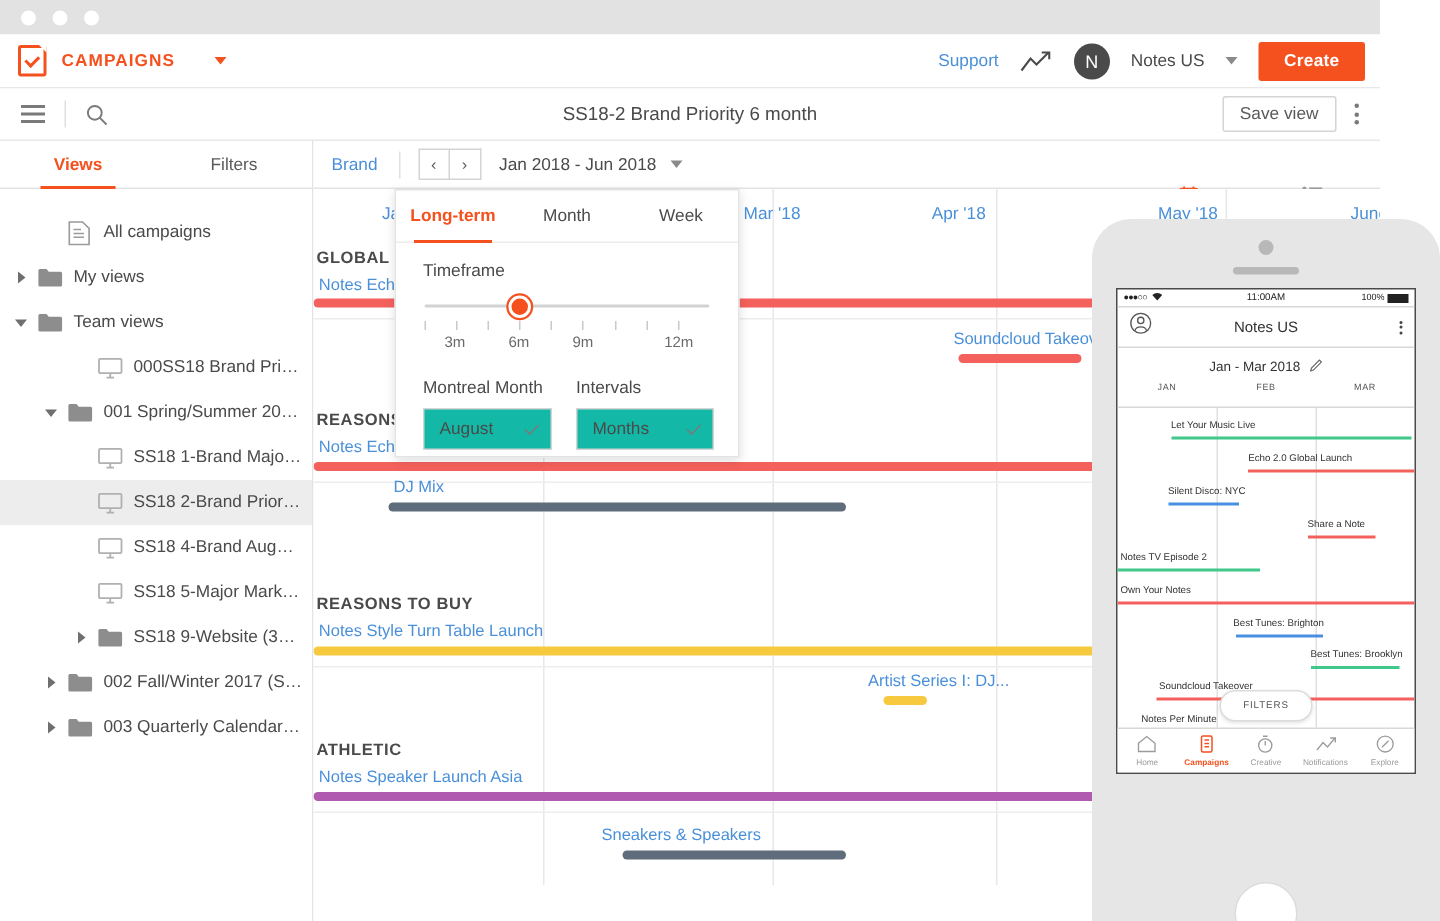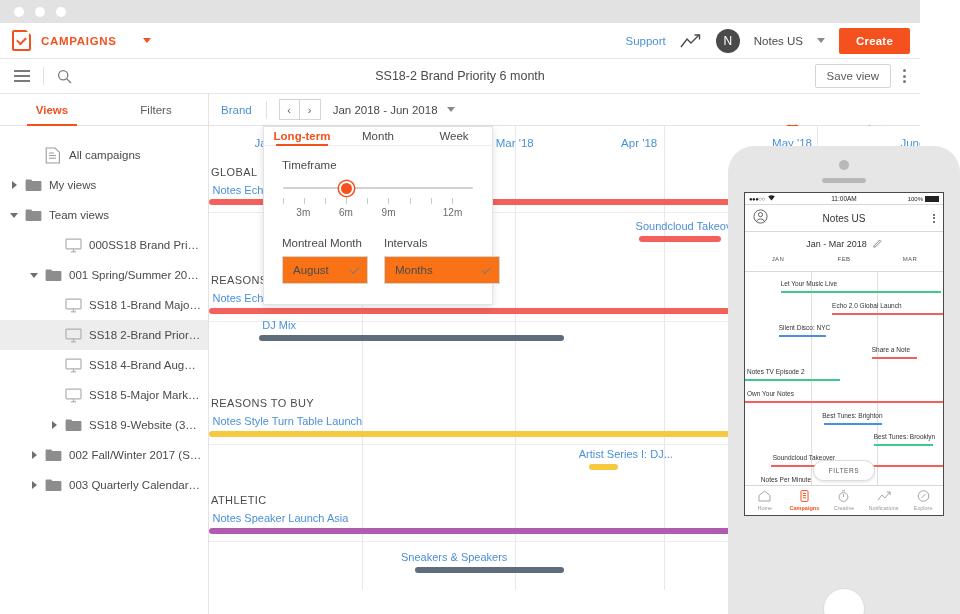--- a/index.html
+++ b/index.html
@@ -159,35 +159,35 @@
   }
   .cal-cols { position: absolute; inset: 0; }
   .cal-col-line { position: absolute; top: 0; bottom: 0; width: 1px; background: #e8e8e8; }
   .month-head {
     position: absolute; top: 11px; font-size: 11.5px; color: #4a90d9;
     text-align: center; transform: translateX(-50%);
   }
   .rowsep { position: absolute; left: 0; right: 0; height: 1px; background: #ededed; }
 
   .group-label {
-    position: absolute; font-size: 11px; font-weight: normal; color: #4a4a4a;
+    position: absolute; font-size: 11px; font-weight: bold; color: #4a4a4a;
     letter-spacing: .4px;
   }
   .ev-label {
     position: absolute; font-size: 11px; color: #4a90d9; white-space: nowrap;
   }
   .ev-bar { position: absolute; height: 6px; border-radius: 3px; }
 
   
   .popover {
     position: absolute; left: 263px; top: 126px; width: 230px; height: 179px;
     background: #fff; border: 1px solid #e3e3e3;
     box-shadow: 0 2px 7px rgba(0,0,0,.13); z-index: 40;
   }
-  .pop-tabs { display: flex; height: 19px; border-bottom: 1px solid #ececec; }
+  .pop-tabs { display: flex; height: 35px; border-bottom: 1px solid #ececec; }
   .pop-tab {
     flex: 1; display: flex; align-items: center; justify-content: center;
     font-size: 11.5px; color: #4a4a4a; cursor: pointer; position: relative;
   }
   .pop-tab.active { color: #f4511e; font-weight: bold; }
   .pop-tab.active:after {
     content: ""; position: absolute; bottom: -1px; left: 16%; width: 68%;
     height: 2px; background: #f4511e;
   }
   .pop-body { padding: 13px 18px 0 18px; }
@@ -206,29 +206,29 @@
   .tick { position: absolute; top: 0; width: 1px; height: 6px; background: #c9c9c9; }
   .tick-labels { position: relative; height: 14px; margin-top: 2px; }
   .tick-label {
     position: absolute; font-size: 10px; color: #6a6a6a; transform: translateX(-50%);
   }
   .fields { display: flex; gap: 16px; margin-top: 16px; }
   .field-label { font-size: 11.5px; color: #4a4a4a; margin-bottom: 7px; }
   .select-box {
     border: 1px solid #d4d4d4; height: 28px; display: flex; align-items: center;
     padding: 0 8px 0 10px; font-size: 11.5px; color: #4a4a4a; cursor: pointer;
-    background: #f97316;
+    background: #14b8a6;
   }
   .select-box .v { white-space: nowrap; }
   .chev {
     margin-left: auto; width: 9px; height: 5px; border-left: 1.6px solid #7a7a7a;
     border-bottom: 1.6px solid #7a7a7a; transform: rotate(-45deg) translate(1px,-1px);
   }
   .f-start { width: 86px; }
-  .f-int { width: 116px; }
+  .f-int { width: 92px; }
 
   
   .phone {
     position: absolute; left: 728px; top: 146px; width: 232px; height: 468px;
     background: #e6e6e6; border-radius: 26px 26px 0 0; z-index: 30;
   }
   .phone-cam {
     position: absolute; top: 14px; left: 50%; margin-left: -5px;
     width: 10px; height: 10px; border-radius: 50%; background: #b8b8b8;
   }

